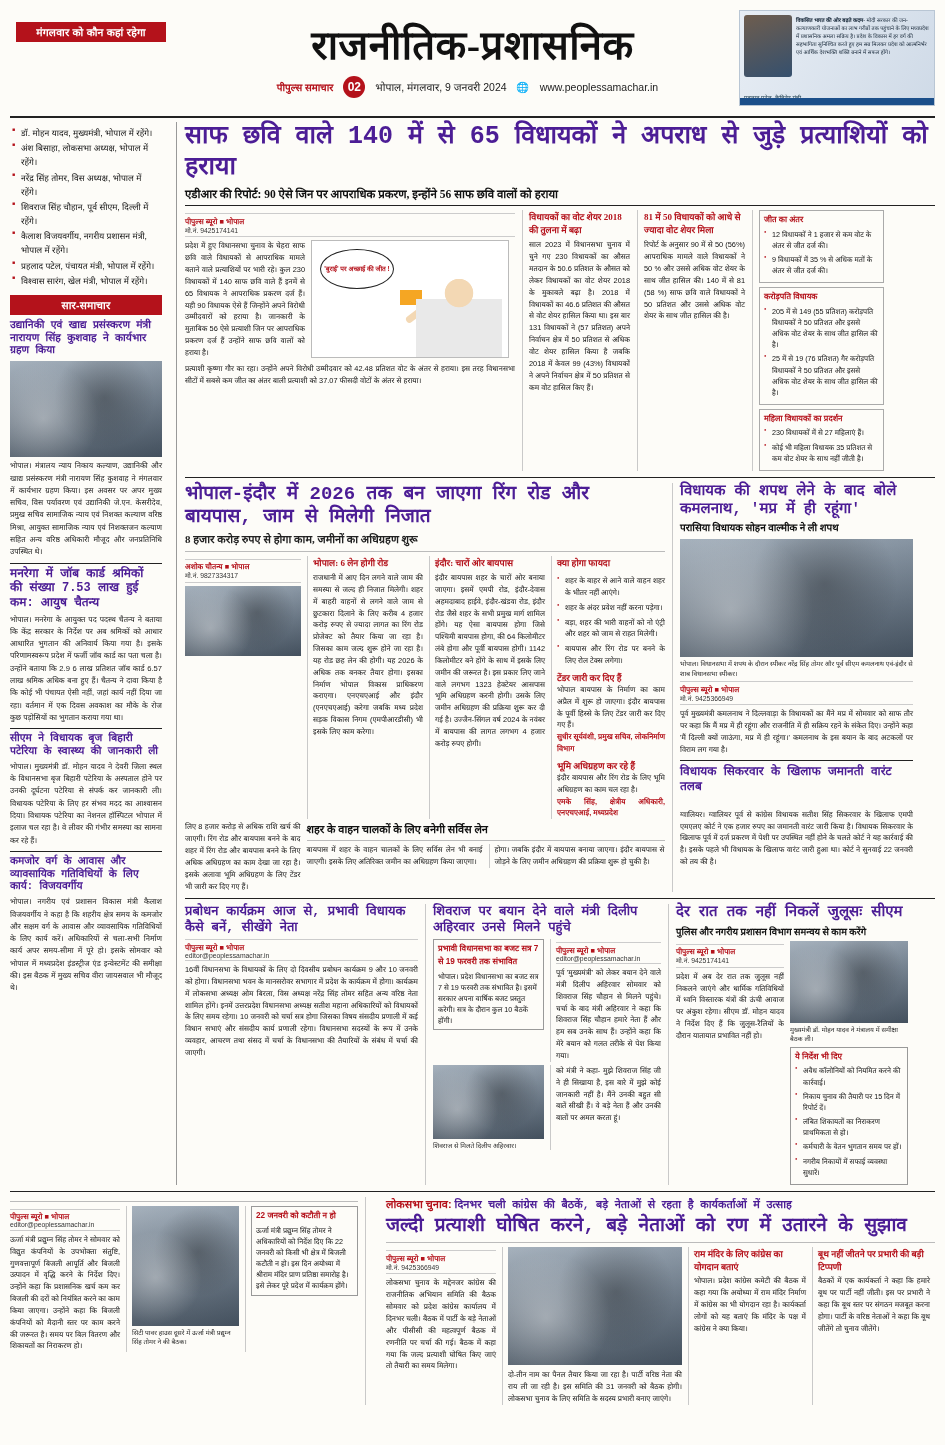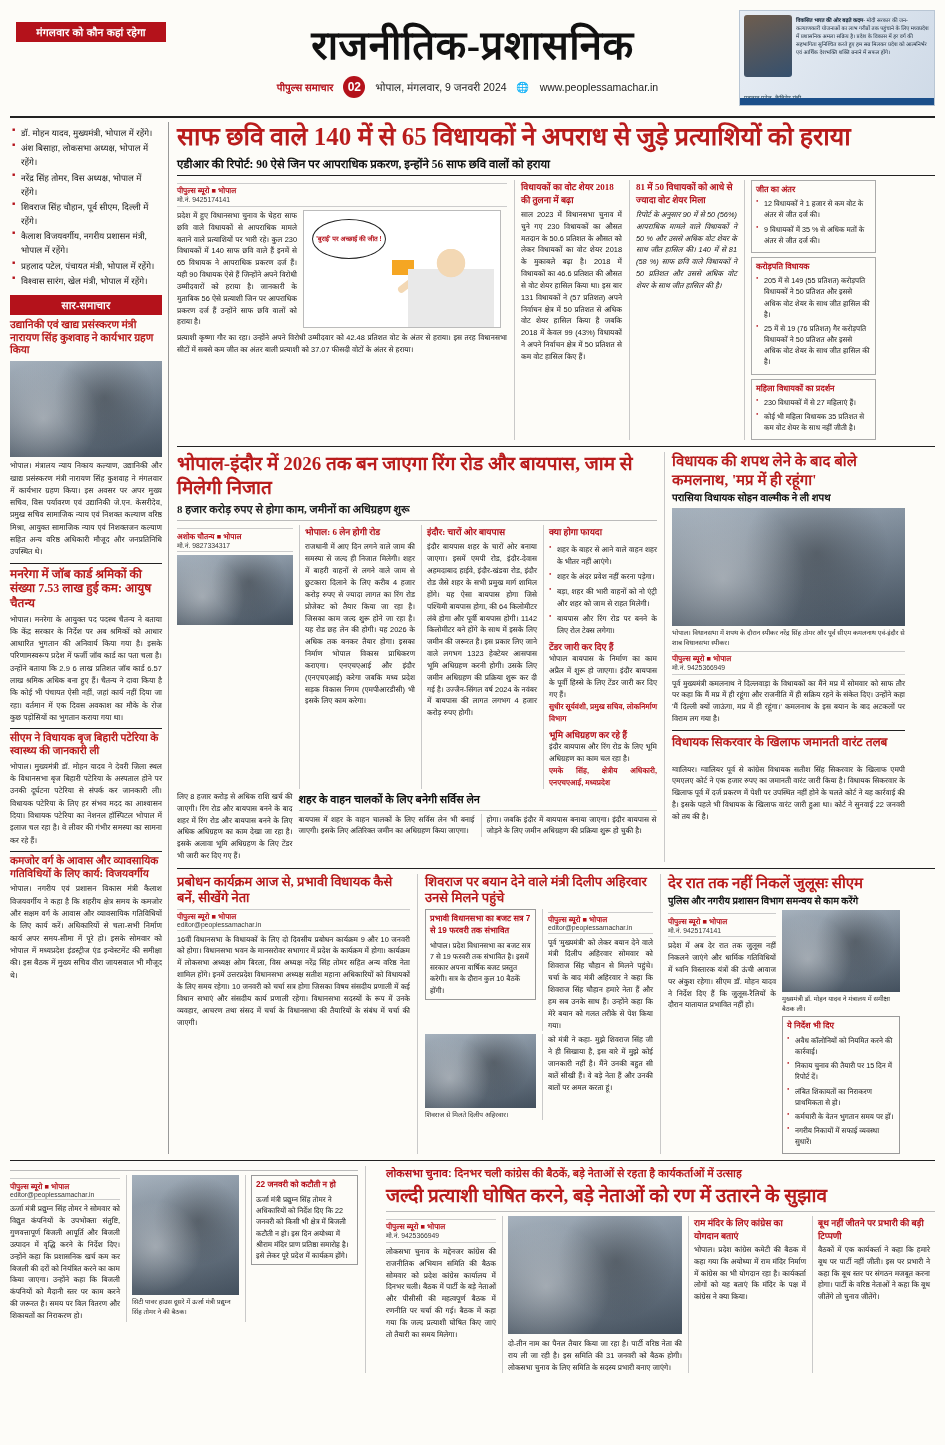--- a/index.html
+++ b/index.html
@@ -45,21 +45,21 @@
   .mast-ad .ad-bar { position:absolute; left:0; right:0; bottom:0; height:7px; background:#1b4f8a;}
 
   
   .redbar {
     background: #b4121b; color: #fff; font-size: 10.5px; font-weight: bold;
     padding: 3px 6px; text-align: center; letter-spacing: .2px;
   }
   .bullets { font-size: 8.6px; line-height: 1.65; padding: 4px 4px 4px 2px; }
   .bullets div { position: relative; padding-left: 9px; margin-bottom: 1px; }
   .bullets div:before { content: "■"; position: absolute; left: 0; top: -1px; font-size: 5px; color: #b4121b; }
-  .hl { font-family: Liberation Serif, serif; font-weight: bold; color: #b91c1c; line-height: 1.22; }
+  .hl { font-family: Liberation Mono, monospace; font-weight: bold; color: #4c1d95; line-height: 1.22; }
   .byline { font-size: 7.4px; color: #b4121b; font-weight: bold; border-top:1px solid #ccc; border-bottom:1px solid #ccc; padding: 1.5px 0; margin: 3px 0; }
   .byline .sub { color:#333; font-weight: normal; display:block; font-size:6.8px; }
   .body-text { font-size: 7.6px; line-height: 1.62; text-align: justify; color: #1a1a1a; }
   .photo { background: linear-gradient(150deg,#9aa7b4,#5a6b7d); position: relative; overflow:hidden; }
   .photo:after {
     content:""; position:absolute; inset:0;
     background:
       radial-gradient(circle at 22% 60%, rgba(255,255,255,.35), transparent 42%),
       radial-gradient(circle at 62% 38%, rgba(0,0,0,.28), transparent 45%),
       linear-gradient(180deg, rgba(255,255,255,.12), rgba(0,0,0,.25));
@@ -133,21 +133,21 @@
       <div class="ad-photo"></div>
       <div class="ad-text">
         <b>विकसित भारत की ओर बढ़ते कदम-</b>
         <span>मोदी सरकार की जन-कल्याणकारी योजनाओं का लाभ गरीबों तक पहुंचाने के लिए मध्यप्रदेश में प्रशासनिक अमला सक्रिय है। प्रदेश के विकास में हर वर्ग की सहभागिता सुनिश्चित करते हुए हम सब मिलकर प्रदेश को आत्मनिर्भर एवं आर्थिक देशभक्ति शक्ति बनाने में सफल होंगे।</span>
       </div>
       <div class="ad-foot">प्रहलाद पटेल, कैबिनेट मंत्री</div>
       <div class="ad-bar"></div>
     </div>
   </div>
 
-  <div class="row" style="margin-top:4px;">
+  <div class="row" style="margin-top:4px;gap:8px;">
 
     <div class="rail">
       <div class="bullets">
         <div>डॉ. मोहन यादव, मुख्यमंत्री, भोपाल में रहेंगे।</div>
         <div>अंश बिसाहा, लोकसभा अध्यक्ष, भोपाल में रहेंगे।</div>
         <div>नरेंद्र सिंह तोमर, विस अध्यक्ष, भोपाल में रहेंगे।</div>
         <div>शिवराज सिंह चौहान, पूर्व सीएम, दिल्ली में रहेंगे।</div>
         <div>कैलाश विजयवर्गीय, नगरीय प्रशासन मंत्री, भोपाल में रहेंगे।</div>
         <div>प्रहलाद पटेल, पंचायत मंत्री, भोपाल में रहेंगे।</div>
         <div>विश्वास सारंग, खेल मंत्री, भोपाल में रहेंगे।</div>
@@ -193,21 +193,21 @@
             <div class="mini-col" style="margin-top:4px;">प्रत्याशी कृष्णा गौर का रहा। उन्होंने अपने विरोधी उम्मीदवार को 42.48 प्रतिशत वोट के अंतर से हराया। इस तरह विधानसभा सीटों में सबसे कम जीत का अंतर बाली प्रत्याशी को 37.07 फीसदी वोटों के अंतर से हराया।</div>
           </div>
 
           <div class="sep-v" style="width:108px;padding-left:6px;">
             <div class="box-red-head">विधायकों का वोट शेयर 2018 की तुलना में बढ़ा</div>
             <div class="mini-col" style="margin-top:3px;">साल 2023 में विधानसभा चुनाव में चुने गए 230 विधायकों का औसत मतदान के 50.6 प्रतिशत के औसत को लेकर विधायकों का वोट शेयर 2018 के मुकाबले बढ़ा है। 2018 में विधायकों का 46.6 प्रतिशत की औसत से वोट शेयर हासिल किया था। इस बार 131 विधायकों ने (57 प्रतिशत) अपने निर्वाचन क्षेत्र में 50 प्रतिशत से अधिक वोट शेयर हासिल किया है जबकि 2018 में केवल 99 (43%) विधायकों ने अपने निर्वाचन क्षेत्र में 50 प्रतिशत से कम वोट हासिल किए हैं।</div>
           </div>
 
           <div class="sep-v" style="width:108px;padding-left:6px;">
             <div class="box-red-head">81 में 50 विधायकों को आधे से ज्यादा वोट शेयर मिला</div>
-            <div class="mini-col" style="margin-top:3px;font-style:italic;">रिपोर्ट के अनुसार 90 में से 50 (56%) आपराधिक मामले वाले विधायकों ने 50 % और उससे अधिक वोट शेयर के साथ जीत हासिल की। 140 में से 81 (58 %) साफ छवि वाले विधायकों ने 50 प्रतिशत और उससे अधिक वोट शेयर के साथ जीत हासिल की है।</div>
+            <div class="mini-col" style="margin-top:3px;">रिपोर्ट के अनुसार 90 में से 50 (56%) आपराधिक मामले वाले विधायकों ने 50 % और उससे अधिक वोट शेयर के साथ जीत हासिल की। 140 में से 81 (58 %) साफ छवि वाले विधायकों ने 50 प्रतिशत और उससे अधिक वोट शेयर के साथ जीत हासिल की है।</div>
           </div>
 
           <div class="sep-v" style="width:132px;padding-left:6px;">
             <div class="stat-box">
               <span class="h">जीत का अंतर</span>
               <div class="dot-list">
                 <div>12 विधायकों ने 1 हजार से कम वोट के अंतर से जीत दर्ज की।</div>
                 <div>9 विधायकों में 35 % से अधिक मतों के अंतर से जीत दर्ज की।</div>
               </div>
             </div>

